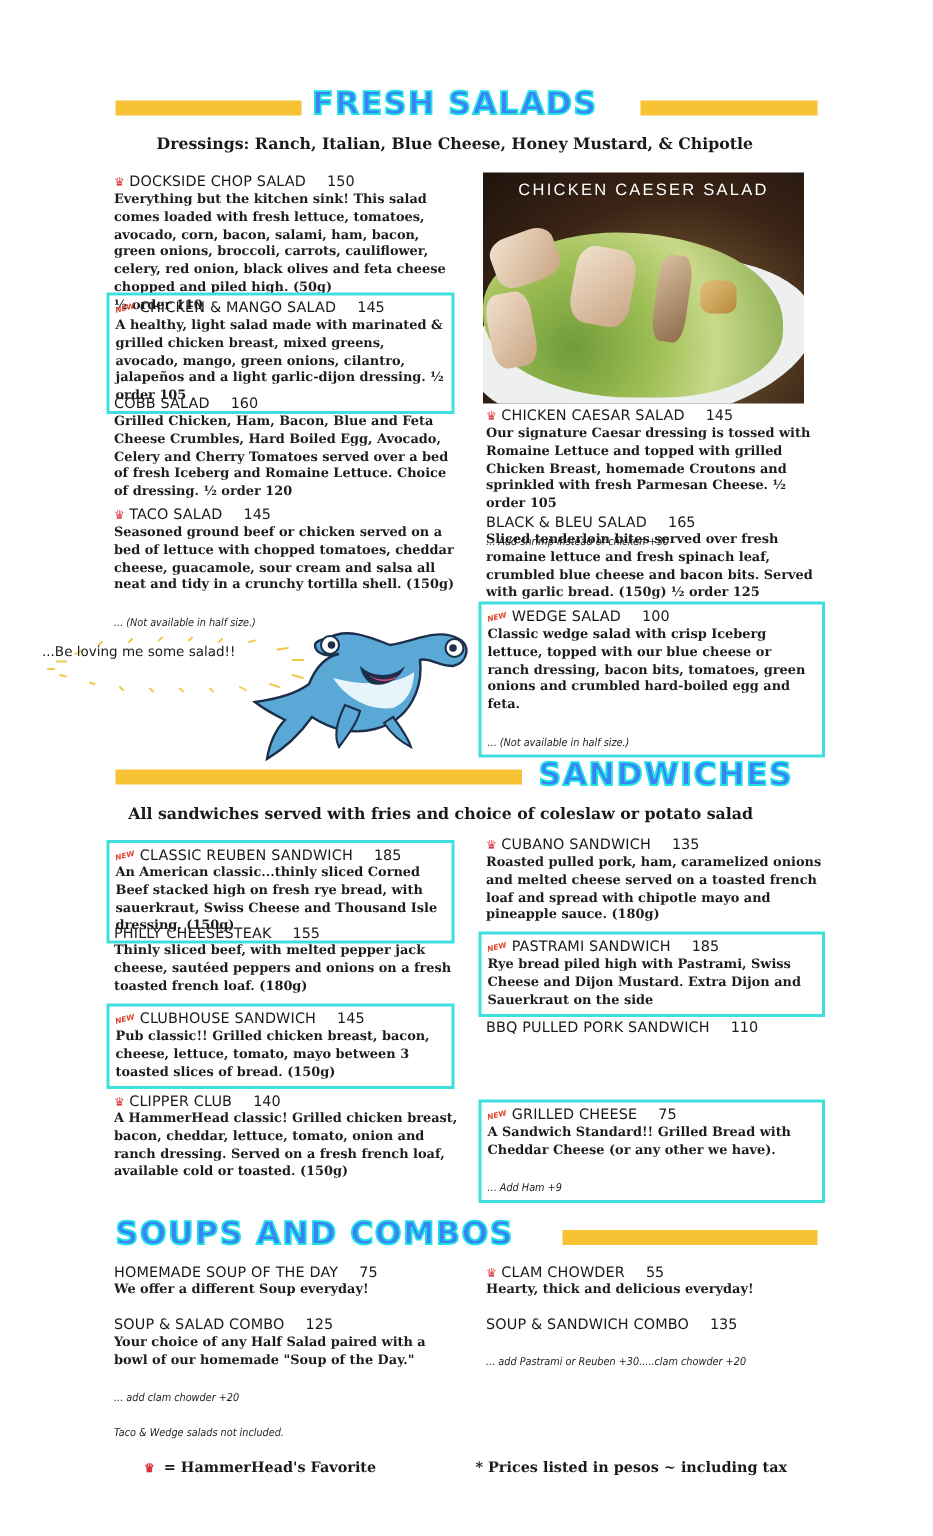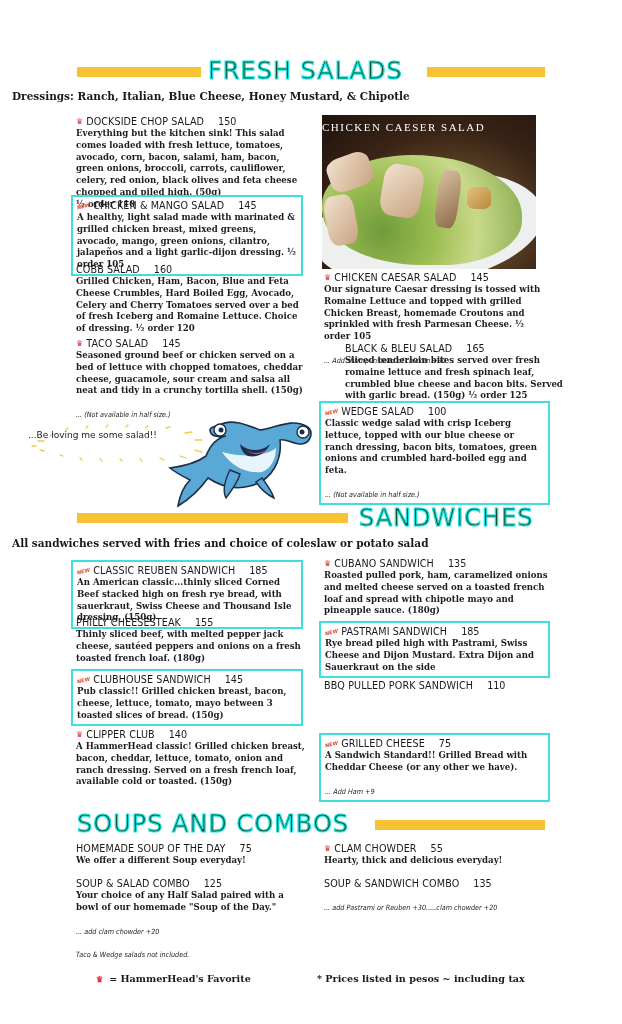--- a/index.html
+++ b/index.html
@@ -1,26 +1,26 @@
 <!DOCTYPE html>
 <html><head>
 <meta charset="utf-8">
 <style>
   * { box-sizing: border-box; margin: 0; padding: 0; }
   html, body { width: 622px; height: 1024px; background: #ffffff; overflow: hidden; }
   body { position: relative; font-family: "DejaVu Serif", serif; color: #1a1a1a; }
 
   .bar { position: absolute; height: 10px; background: #f8c235; }
   .section-title {
-    position: absolute; font-family: "DejaVu Sans", sans-serif; font-weight: 400;
-    color: #14532d; font-size: 24px; letter-spacing: 1px; line-height: 1;
+    position: absolute; font-family: "DejaVu Sans", sans-serif; font-weight: 700;
+    color: #3b82f6; font-size: 21px; letter-spacing: 1px; line-height: 1;
     -webkit-text-stroke: 1.2px #1ee3e3;
   }
   .subtitle {
-    position: absolute; left: 12px; width: 502px; text-align: left;
+    position: absolute; left: 0; width: 502px; text-align: right;
     font-family: "DejaVu Serif", serif; font-weight: bold; font-size: 10.5px; color: #1a1a1a;
   }
 
   .item { position: absolute; }
   .item.boxed { border: 2px solid #3fe0dc; padding: 3px 4px 3px 4px; }
   .item-head {
     font-family: "DejaVu Sans", sans-serif; font-size: 9.6px; color: #1a1a1a;
     white-space: nowrap; line-height: 12px; display: flex; align-items: center;
   }
   .item-head .name { letter-spacing: 0.1px; }
@@ -50,22 +50,22 @@
   }
   .photo .greens {
     position: absolute; left: 0; top: 40px; width: 200px; height: 110px; border-radius: 45% 55% 40% 50%;
     background: radial-gradient(circle at 30% 70%, #6f9b3a 0%, #9fbf55 35%, #c9d98a 60%, #7ea345 100%);
   }
   .photo .chick {
     position: absolute; background: linear-gradient(135deg, #f2e2cf, #c8a482);
     border-radius: 30%;
   }
   .photo .caption {
-    position: absolute; left: 0; top: 6px; width: 100%; text-align: left;
-    font-family: Liberation Serif, serif; color: #ffffff; font-size: 11px; letter-spacing: 1.5px;
+    position: absolute; left: 0; top: 6px; width: 100%; text-align: center;
+    font-family: Liberation Sans, sans-serif; color: #ffffff; font-size: 11px; letter-spacing: 1.5px;
   }
 
   .mascot { position: absolute; left: 30px; top: 408px; width: 290px; height: 100px; }
   .speech {
     position: absolute; left: 28px; top: 430px; font-family: "DejaVu Sans", sans-serif;
     font-size: 9px; color: #1a1a1a; white-space: nowrap;
   }
 
   .legend { position: absolute; top: 973px; font-family: "DejaVu Serif", serif; font-weight: bold; font-size: 9.6px; color:#1a1a1a; }
 </style>
@@ -128,21 +128,21 @@
 <div class="item" style="left:324px;top:272px;width:226px;">
   <div class="item-head">
       <span class="crown">♛</span>
       <span class="name">CHICKEN CAESAR SALAD</span>
       <span class="price">145</span>
     </div>
   <div class="desc">Our signature Caesar dressing is tossed with Romaine Lettuce and topped with grilled Chicken Breast, homemade Croutons and sprinkled with fresh Parmesan Cheese.   ½ order 105</div>
   <div class="note">... Add shrimp instead of chicken  +30</div>
 </div>
 
-<div class="item" style="left:324px;top:343px;width:226px;margin-left:21px;">
+<div class="item" style="left:324px;top:343px;width:226px;">
   <div class="item-head">
       <span class="name">BLACK &amp; BLEU SALAD</span>
       <span class="price">165</span>
     </div>
   <div class="desc">Sliced tenderloin bites served over fresh romaine lettuce and fresh spinach leaf, crumbled blue cheese and bacon bits.  Served with garlic bread. (150g)  ½ order  125</div>
 </div>
 
 <div class="item boxed" style="left:319px;top:401px;width:231px;">
   <div class="item-head">
       <span class="newbadge">NEW</span>

